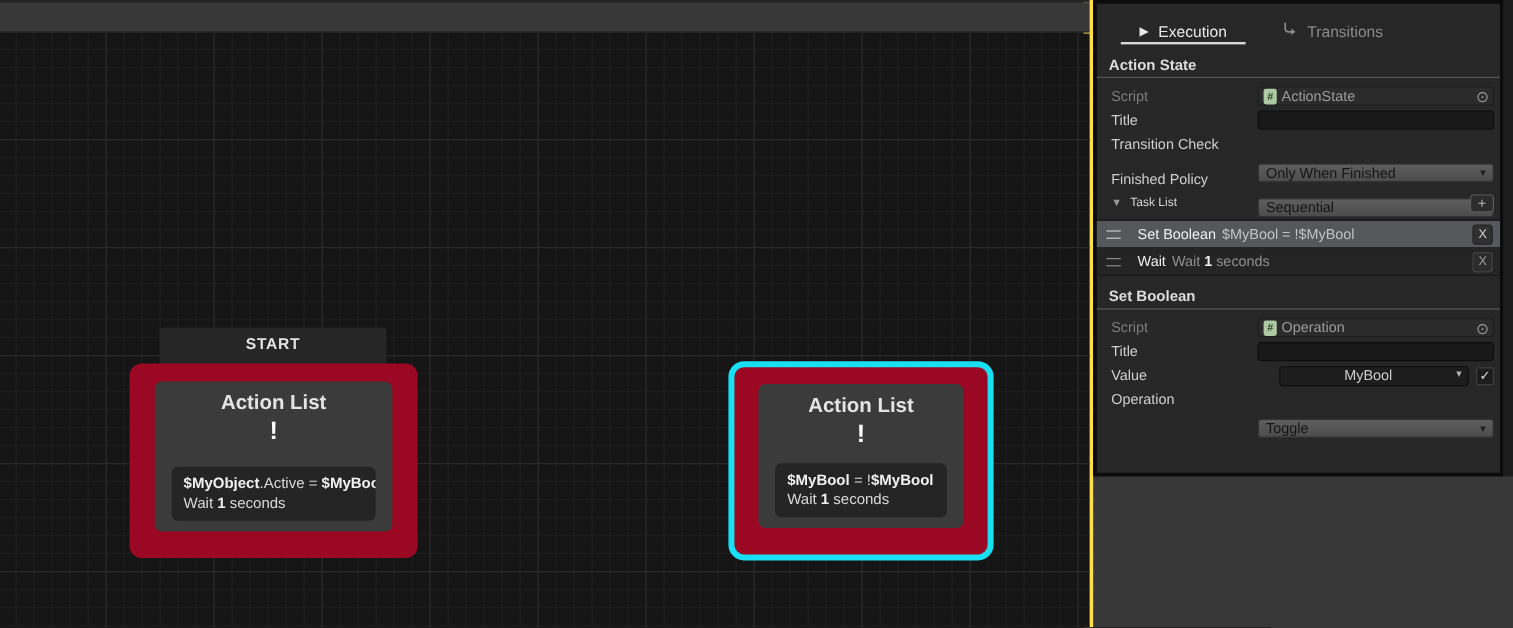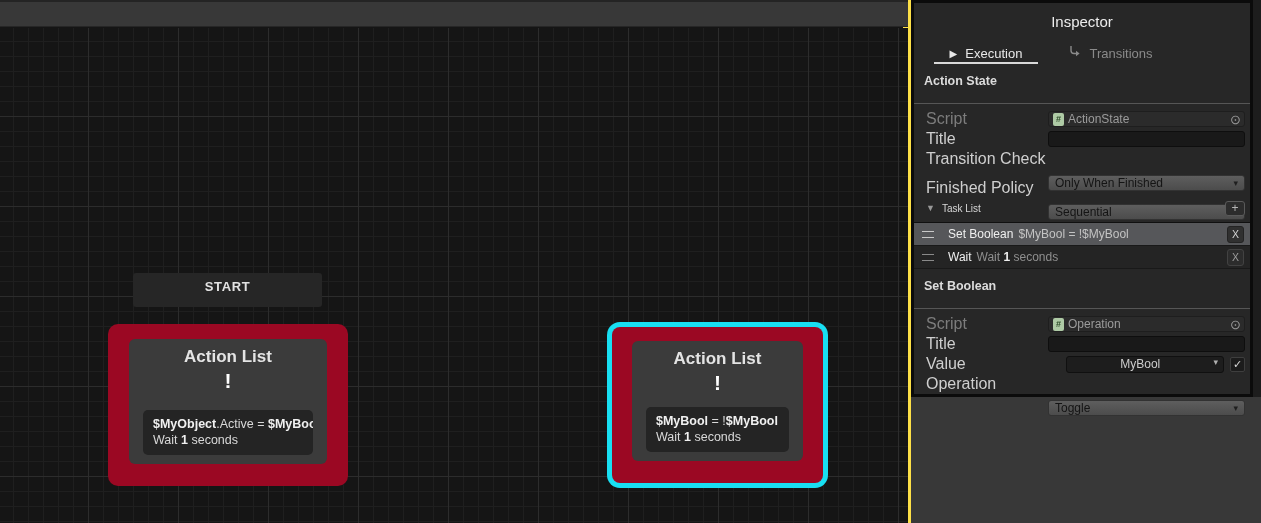--- a/index.html
+++ b/index.html
@@ -35,21 +35,21 @@
 
   .start-tab {
     position:absolute; left:133px; top:273px; width:189px; height:34px;
     background:#262626; border-radius:3px; z-index:1;
     display:flex; align-items:flex-start; justify-content:center;
     padding-top:6px; color:#e2e2e2; font-weight:bold; font-size:13px; letter-spacing:0.6px;
   }
 
   .node {
     position:absolute; background:#9b0823; border-radius:10px; z-index:2;
-    display:flex; padding:15px 21px 22px 21px;margin-top:21px;
+    display:flex; padding:15px 21px 22px 21px;
   }
   .node-left  { left:108px; top:303px; width:240px; height:162px; }
   .node-right { left:612px; top:306px; width:211px; height:156px; border-radius:8px;
                 padding:14px 20px 22px 20px;
                 box-shadow:0 0 0 5px #18dff2; }
   .node-card {
     flex:1; background:#3b3b3b; border-radius:6px; position:relative;
     display:flex; flex-direction:column; align-items:center;
   }
   .node-title { margin-top:8px; font-size:17px; font-weight:bold; color:#e4e4e4; }
@@ -72,26 +72,26 @@
   .insp-title { margin-top:10px; text-align:center; font-size:15px; color:#ededed; }
 
   .tabs { display:flex; padding-left:20px; gap:16px; margin-top:12px; }
   .tab { position:relative; height:22px; display:flex; align-items:center; justify-content:center; gap:8px; font-size:13px; }
   .tab-execution { width:104px; color:#e8e8e8; }
   .tab-execution::after { content:""; position:absolute; left:0; right:0; bottom:0; height:2px; background:#d9d9d9; }
   .tab-transitions { width:112px; color:#8a8a8a; }
   .play-glyph { font-size:10px; color:#e8e8e8; }
 
   .section-header {
-    margin-top:10px; padding:0 0 15px 10px; font-size:12.5px; font-weight:bold; color:#dcdcdc;
+    margin-top:10px; padding:0 0 3px 10px; font-size:12.5px; font-weight:bold; color:#dcdcdc;
     border-bottom:1px solid #565656;
   }
   .rows { padding:5px 5px 0 12px; }
   .row { display:flex; align-items:center; height:20px; }
-  .row-label { width:122px; flex-shrink:0; font-size:16px; color:#cfcfcf; }
+  .row-label { width:122px; flex-shrink:0; font-size:12px; color:#cfcfcf; }
   .row-label.disabled { color:#7d7d7d; }
   .row-control { flex:1; display:flex; align-items:center; }
   .row-gap { height:9px; }
 
   .obj-field {
     flex:1; height:16px; background:#2b2b2b; border:1px solid #1e1e1e; border-radius:3px;
     display:flex; align-items:center; gap:4px; padding:0 3px 0 4px; font-size:12px; color:#9b9b9b;
   }
   .script-icon {
     width:11px; height:13px; background:#aecaa5; border-radius:2px;
@@ -186,21 +186,20 @@
         <div class="node-tasks">
           <div><b>$MyBool</b><span> = !</span><b>$MyBool</b></div>
           <div><span>Wait </span><b>1</b><span> seconds</span></div>
         </div>
       </div>
     </div>
   </div>
 
   <div class="inspector">
 
-    <div class="insp-title">Inspector</div>
 
     <div class="tabs">
       <div class="tab tab-execution">
         <span class="play-glyph">▶</span>
         <span>Execution</span>
       </div>
       <div class="tab tab-transitions">
         <span>
           <svg width="14" height="13" viewBox="0 0 14 13">
             <path d="M4 1 L4 5.5 Q4 8.5 7 8.5 L10 8.5" fill="none" stroke="#8a8a8a" stroke-width="1.4"></path>

